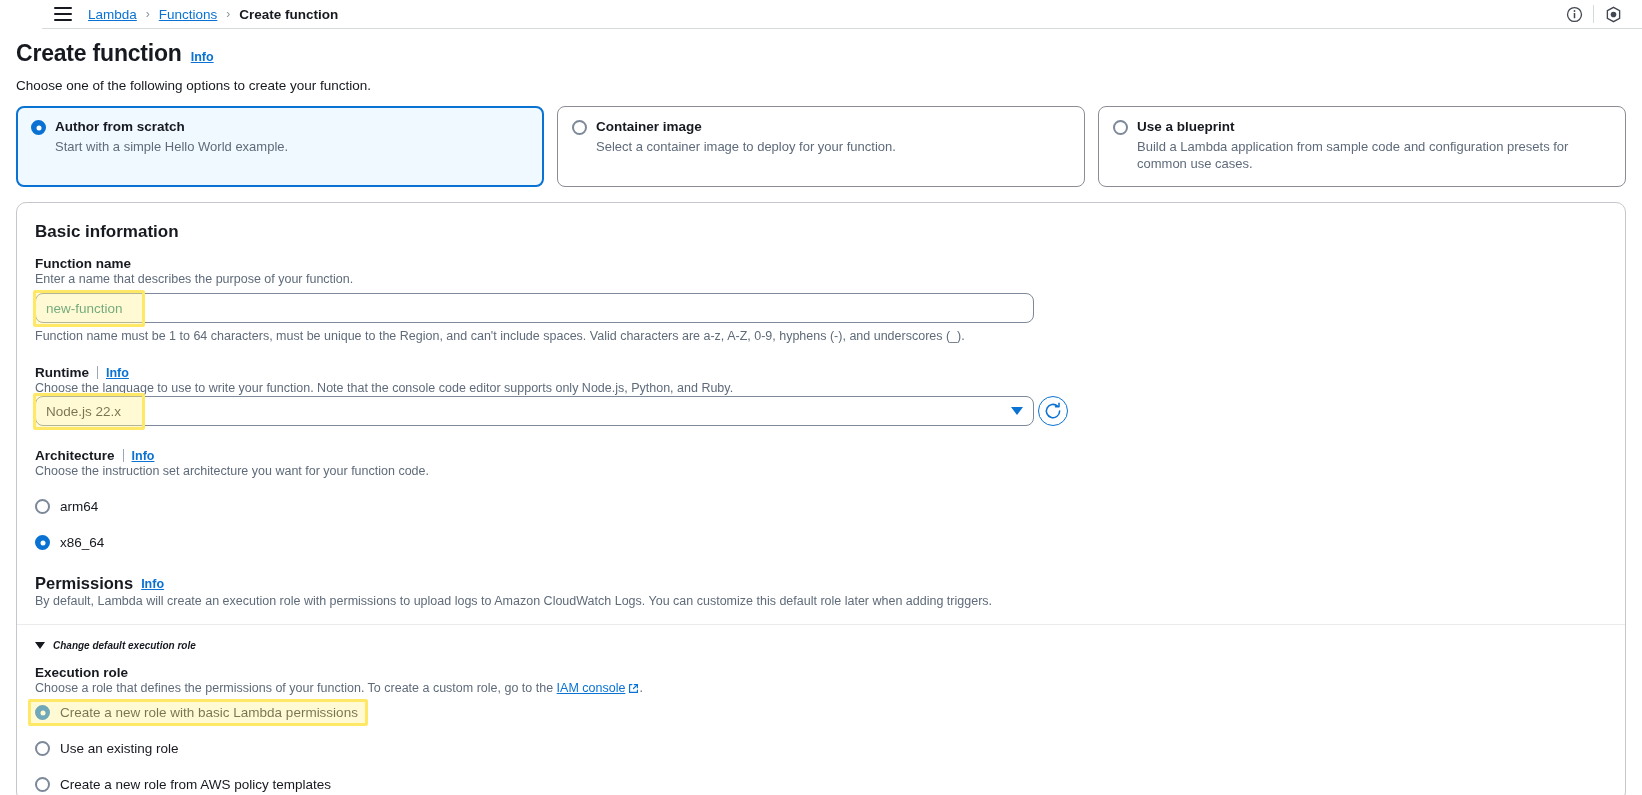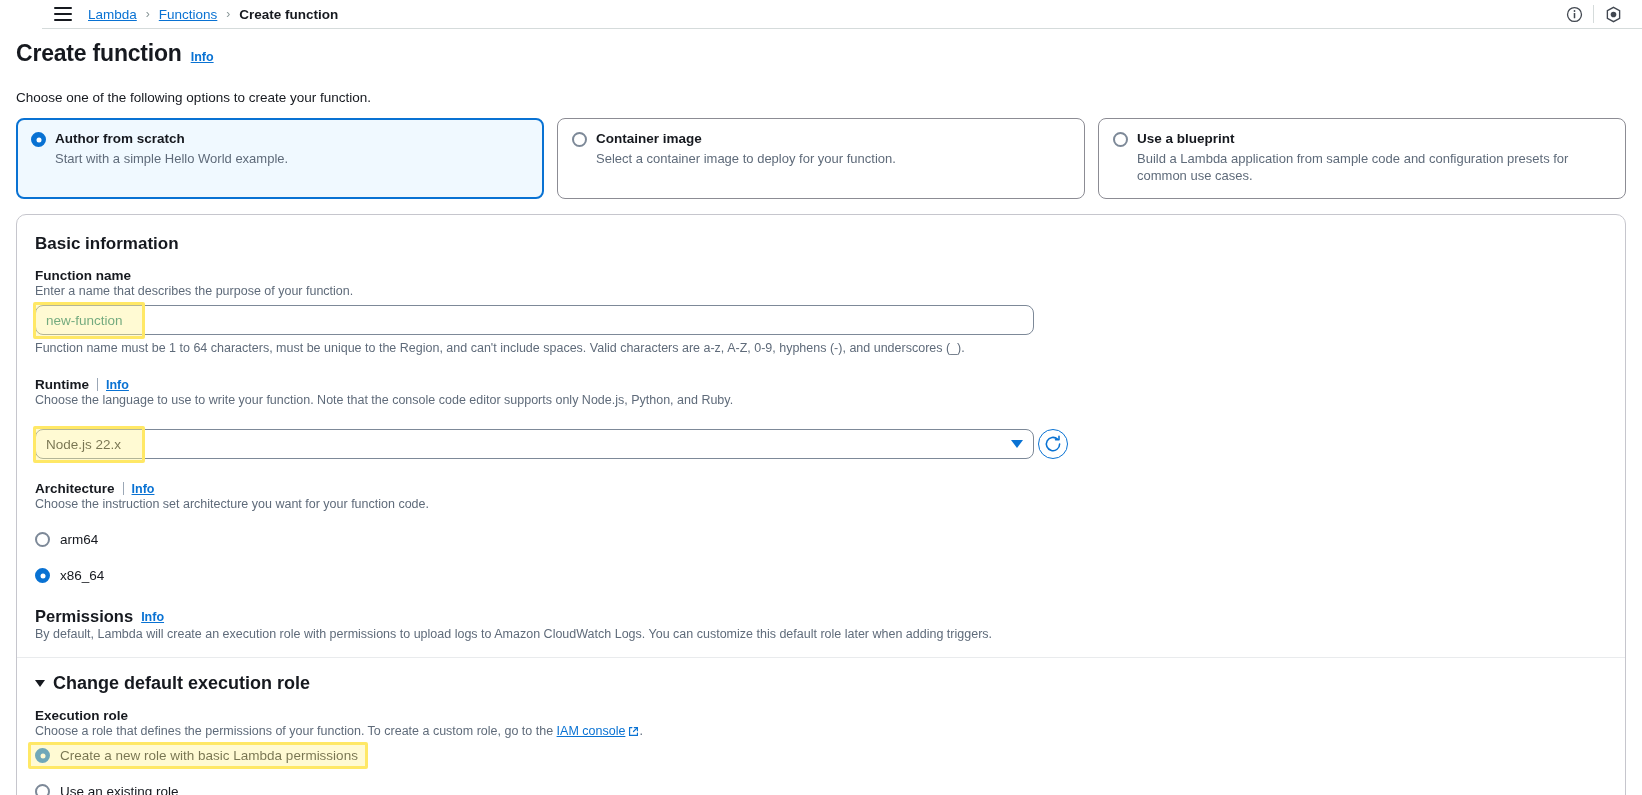--- a/index.html
+++ b/index.html
@@ -40,21 +40,21 @@
   .crumb-current { color: #16191f; font-weight: 700; font-size: 13.5px; }
   .topbar-right { margin-left: auto; display: flex; align-items: center; gap: 0px; }
   .tb-icon { width: 38px; display: flex; align-items: center; justify-content: center; cursor: pointer; }
   .tb-div { width: 1px; height: 18px; background: #d5dbdb; }
 
   
   .page-head { padding: 11px 16px 0 16px; }
   .page-title-row { display: flex; align-items: baseline; gap: 9px; }
   .page-title { font-size: 23px; font-weight: 700; letter-spacing: -0.2px; margin: 0; }
   .info-link { color: #0972d3; font-size: 12.5px; font-weight: 700; text-decoration: underline; cursor: pointer; }
-  .page-sub { font-size: 13.5px; color: #16191f; margin-top: 23px; }
+  .page-sub { font-size: 13.5px; color: #16191f; margin-top: 11px; }
 
   
   .cards {
     display: flex;
     gap: 13px;
     padding: 13px 16px 0 16px;
   }
   .card {
     flex: 1 1 0;
     border: 1px solid #8c8c94;
@@ -131,41 +131,41 @@
 
   
   .hl {
     position: absolute;
     border: 3px solid #ffe866;
     background: rgba(255,242,150,0.42);
     pointer-events: none;
     border-radius: 2px;
   }
 
-  .runtime-row { display: flex; align-items: center; gap: 4px; margin-top: 22px; }
+  .runtime-row { display: flex; align-items: center; gap: 4px; margin-top: 1px; }
   .refresh-btn {
     width: 30px; height: 30px; border-radius: 50%;
     border: 1px solid #0972d3;
     display: flex; align-items: center; justify-content: center;
     cursor: pointer; background: #fff; flex: none;
   }
 
   .radio-line { display: flex; align-items: center; gap: 10px; margin-top: 20px; position: relative; }
   .radio-line .lbl { font-size: 13.5px; }
 
   .divider { height: 1px; background: #e9ebed; margin: 16px -18px 0 -18px; }
 
   .expander { display: flex; align-items: center; gap: 8px; margin-top: 15px; cursor: pointer; }
   .caret-down {
     width: 0; height: 0;
     border-left: 5px solid transparent;
     border-right: 5px solid transparent;
     border-top: 7px solid #16191f;
   }
-  .expander-label { font-size: 18px; font-weight: 700; }
+  .expander-label { font-size: 10px; font-weight: 700; font-style: italic; }
 
   .ext-icon { display: inline-flex; vertical-align: -2px; margin-left: 3px; }
   .link-inline { color: #0972d3; text-decoration: underline; cursor: pointer; }
 </style>
 </head>
 <body>
 
 <div class="topbar">
   <div class="hamburger">
     <span></span>

